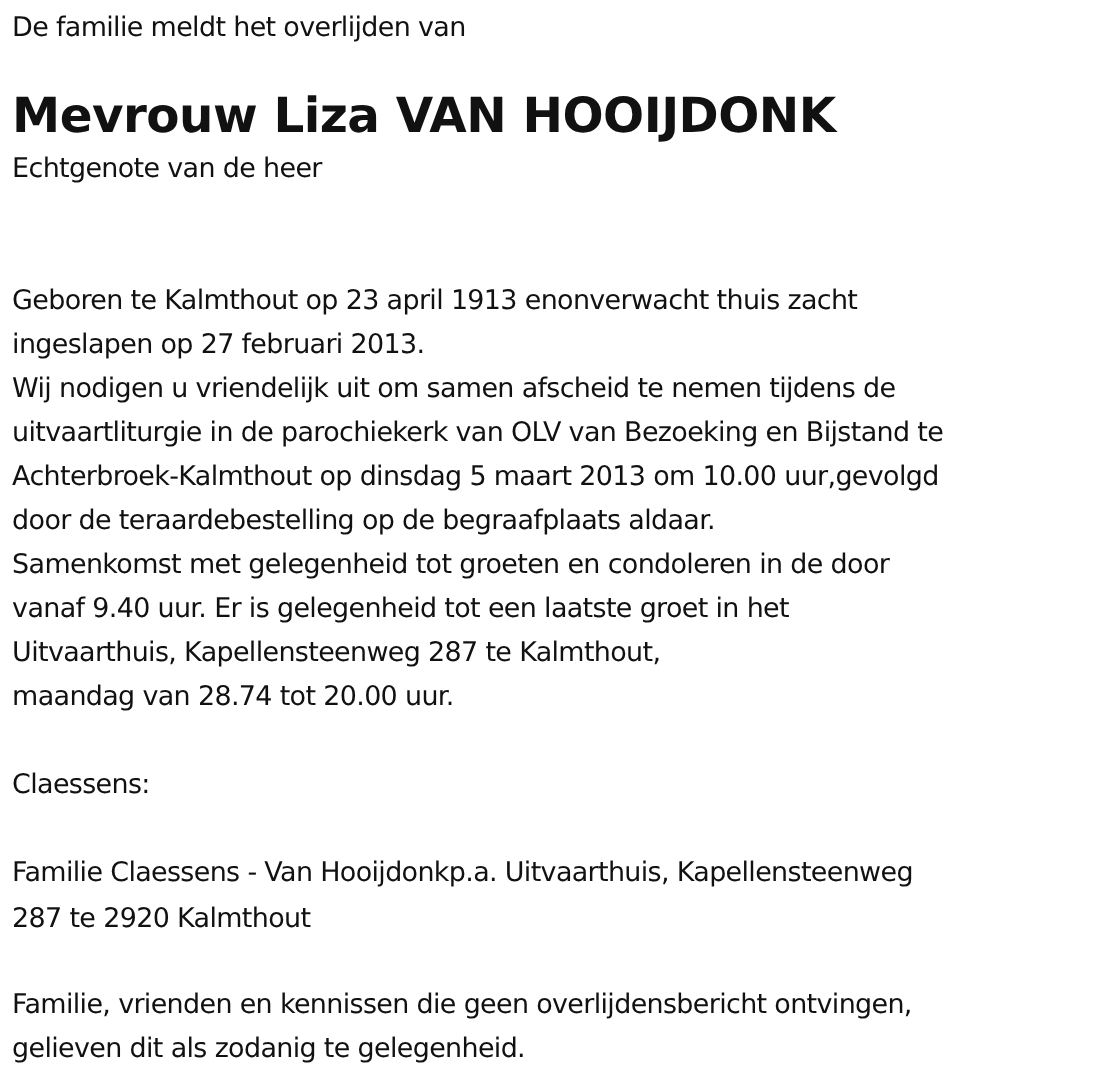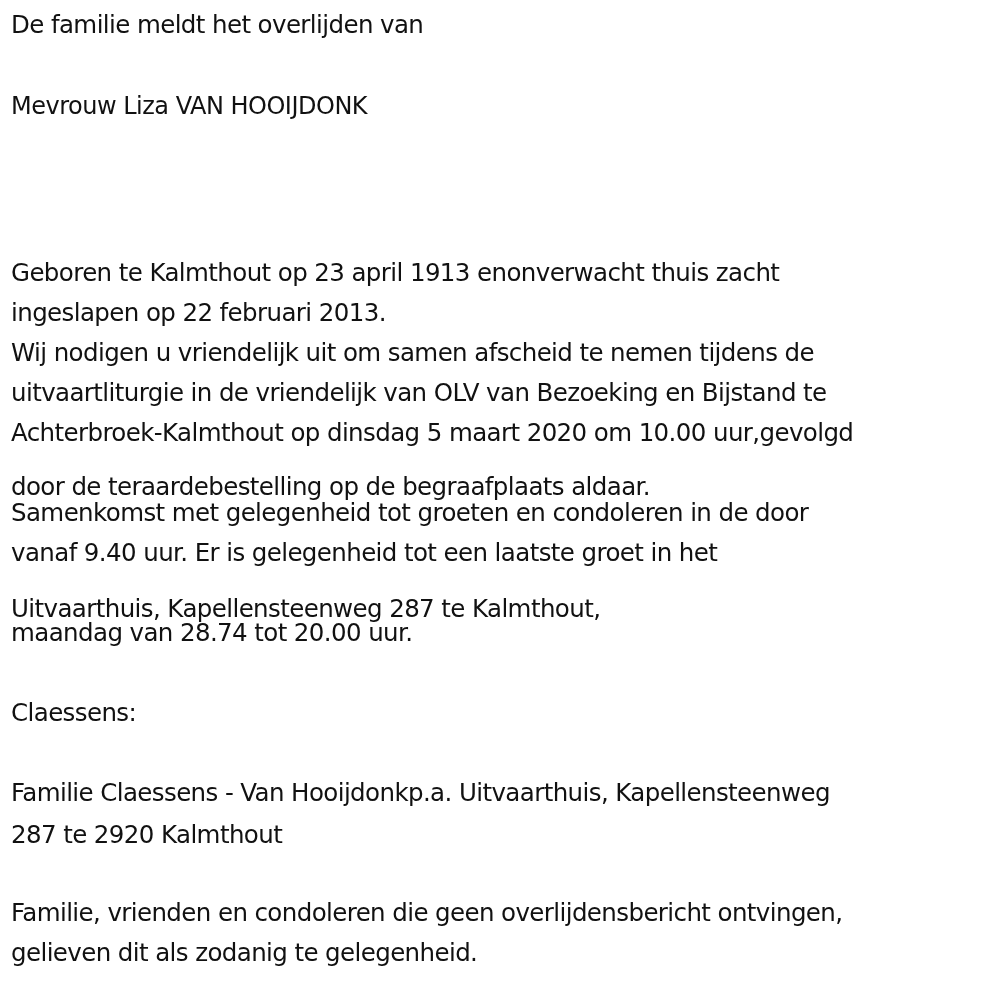--- a/index.html
+++ b/index.html
@@ -22,51 +22,52 @@
     .line {
       position: absolute;
       left: 11px;
       white-space: nowrap;
       font-size: 24.5px;
       line-height: 40px;
       letter-spacing: -0.6px;
       transform-origin: left center;
     }
     .name {
-      font-weight: normal;
-      font-size: 24px;
+      font-weight: bold;
+      font-size: 44px;
       letter-spacing: -0.5px;
       line-height: 50px;
     }
   </style>
 </head>
 <body>
 
 <div class="notice">
   <div class="line" style="top:5px">De familie meldt het overlijden van</div>
 
   <div class="line name" style="top:81px">Mevrouw Liza VAN HOOIJDONK</div>
+  <div class="line" style="top:133px">Echtgenote van de heer</div>
 
   <div>
     <div class="line" style="top:253px">Geboren te Kalmthout op 23 april 1913 enonverwacht thuis zacht</div>
-    <div class="line" style="top:293px">ingeslapen op 22 februari 2013.</div>
+    <div class="line" style="top:293px">ingeslapen op 27 februari 2013.</div>
     <div class="line" style="top:333px">Wij nodigen u vriendelijk uit om samen afscheid te nemen tijdens de</div>
-    <div class="line" style="top:373px">uitvaartliturgie in de vriendelijk van OLV van Bezoeking en Bijstand te</div>
-    <div class="line" style="top:413px">Achterbroek-Kalmthout op dinsdag 5 maart 2020 om 10.00 uur,gevolgd</div>
-    <div class="line" style="top:467px">door de teraardebestelling op de begraafplaats aldaar.</div>
+    <div class="line" style="top:373px">uitvaartliturgie in de parochiekerk van OLV van Bezoeking en Bijstand te</div>
+    <div class="line" style="top:413px">Achterbroek-Kalmthout op dinsdag 5 maart 2013 om 10.00 uur,gevolgd</div>
+    <div class="line" style="top:453px">door de teraardebestelling op de begraafplaats aldaar.</div>
     <div class="line" style="top:493px">Samenkomst met gelegenheid tot groeten en condoleren in de door</div>
     <div class="line" style="top:533px">vanaf 9.40 uur. Er is gelegenheid tot een laatste groet in het</div>
-    <div class="line" style="top:589px">Uitvaarthuis, Kapellensteenweg 287 te Kalmthout,</div>
+    <div class="line" style="top:573px">Uitvaarthuis, Kapellensteenweg 287 te Kalmthout,</div>
     <div class="line" style="top:613px">maandag van 28.74 tot 20.00 uur.</div>
   </div>
 
   <div class="line" style="top:693px">Claessens:</div>
 
   <div>
     <div class="line" style="top:773px">Familie Claessens - Van Hooijdonkp.a. Uitvaarthuis, Kapellensteenweg</div>
     <div class="line" style="top:815px">287 te 2920 Kalmthout</div>
   </div>
 
   <div>
-    <div class="line" style="top:893px">Familie, vrienden en condoleren die geen overlijdensbericht ontvingen,</div>
+    <div class="line" style="top:893px">Familie, vrienden en kennissen die geen overlijdensbericht ontvingen,</div>
     <div class="line" style="top:933px">gelieven dit als zodanig te gelegenheid.</div>
   </div>
 </div>
 
 </body></html>

